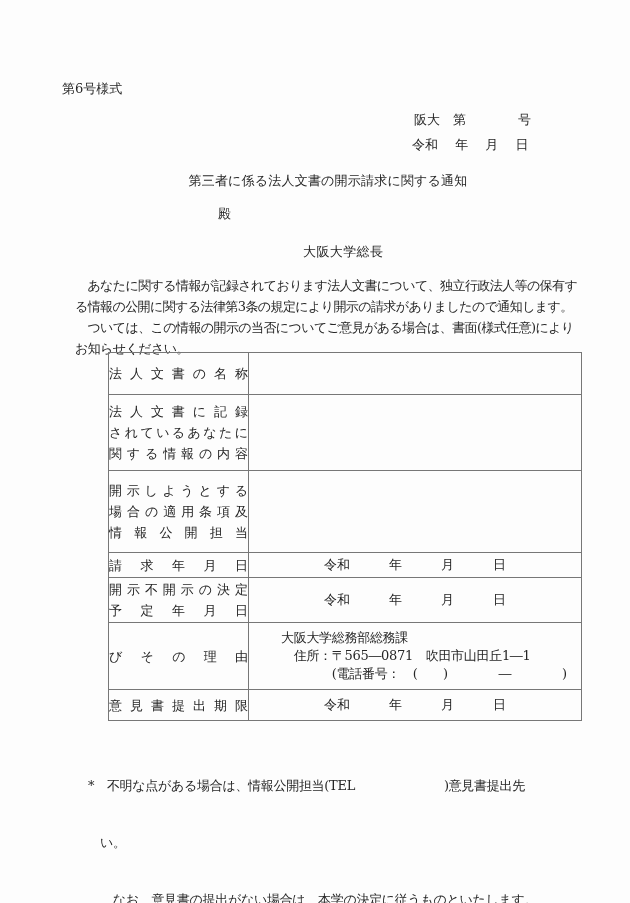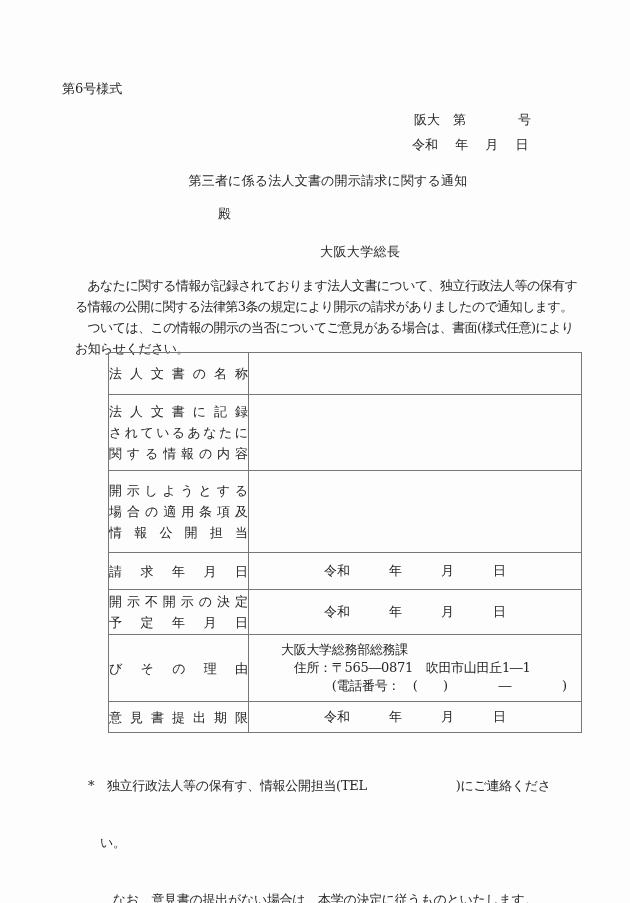--- a/index.html
+++ b/index.html
@@ -11,38 +11,38 @@
     font-family:"DejaVu Serif","Liberation Serif",serif;
     font-size:13px;
     overflow:hidden;
   }
   .abs{position:absolute;white-space:pre;}
   .form-number{left:62px;top:80px;}
   .doc-number{left:414px;top:111px;}
   .doc-date{left:412px;top:136px;}
   .title{left:13px;top:172px;width:630px;text-align:center;letter-spacing:0.2px;}
   .tono{left:218px;top:205px;}
-  .sender{left:303px;top:243px;letter-spacing:0.4px;margin-left:17px;}
+  .sender{left:303px;top:243px;letter-spacing:0.4px;}
   .bodytext{left:75px;top:275px;width:505px;line-height:21px;letter-spacing:-0.6px;white-space:pre;}
   table.form{
     position:absolute;left:78px;top:352px;
     border-collapse:collapse;
     width:473px;table-layout:fixed;margin-left:30px;
   }
   table.form td{
     border:1px solid #777;
     vertical-align:middle;
     box-sizing:border-box;
     padding:0;
   }
   td.lbl{width:140px;padding:0 6px 0 17px;}
   td.val{width:333px;}
   .jline{text-align:justify;text-align-last:justify;line-height:21px;}
   .r1{height:42px;} .r2{height:76px;} .r3{height:82px;}
-  .r4{height:37px;} .r5{height:45px;} .r6{height:67px;} .r7{height:31px;}
+  .r4{height:25px;} .r5{height:45px;} .r6{height:67px;} .r7{height:31px;}
   td.val.center{text-align:center;}
   td.val.addr{padding-left:32px;}
   td.val.addr div{line-height:18px;white-space:pre;letter-spacing:-0.3px;}
   td.val.center div{white-space:pre;}
   .footnote{left:100px;top:738px;width:500px;line-height:19px;letter-spacing:-0.3px;}
   .footnote div{white-space:pre;}
   .fn1{text-indent:-12px;}
 </style>
 </head>
 <body>
@@ -118,18 +118,18 @@
         <div class="jline">意見書提出期限</div>
       </td>
       <td class="val center">
         <div>令和　　　年　　　月　　　日</div>
       </td>
     </tr>
   </tbody>
     </table>
 
   <div class="abs footnote">
-    <div class="fn1">*　独立行政法人等の保有す、情報公開担当(TEL　　　　　　　)にご連絡くださ</div>
+    <div class="fn1">*　不明な点がある場合は、情報公開担当(TEL　　　　　　　)意見書提出先</div>
     <div>い。</div>
     <div>　なお、意見書の提出がない場合は、本学の決定に従うものといたします。</div>
   </div>
 
 </div>
 
 </body></html>

